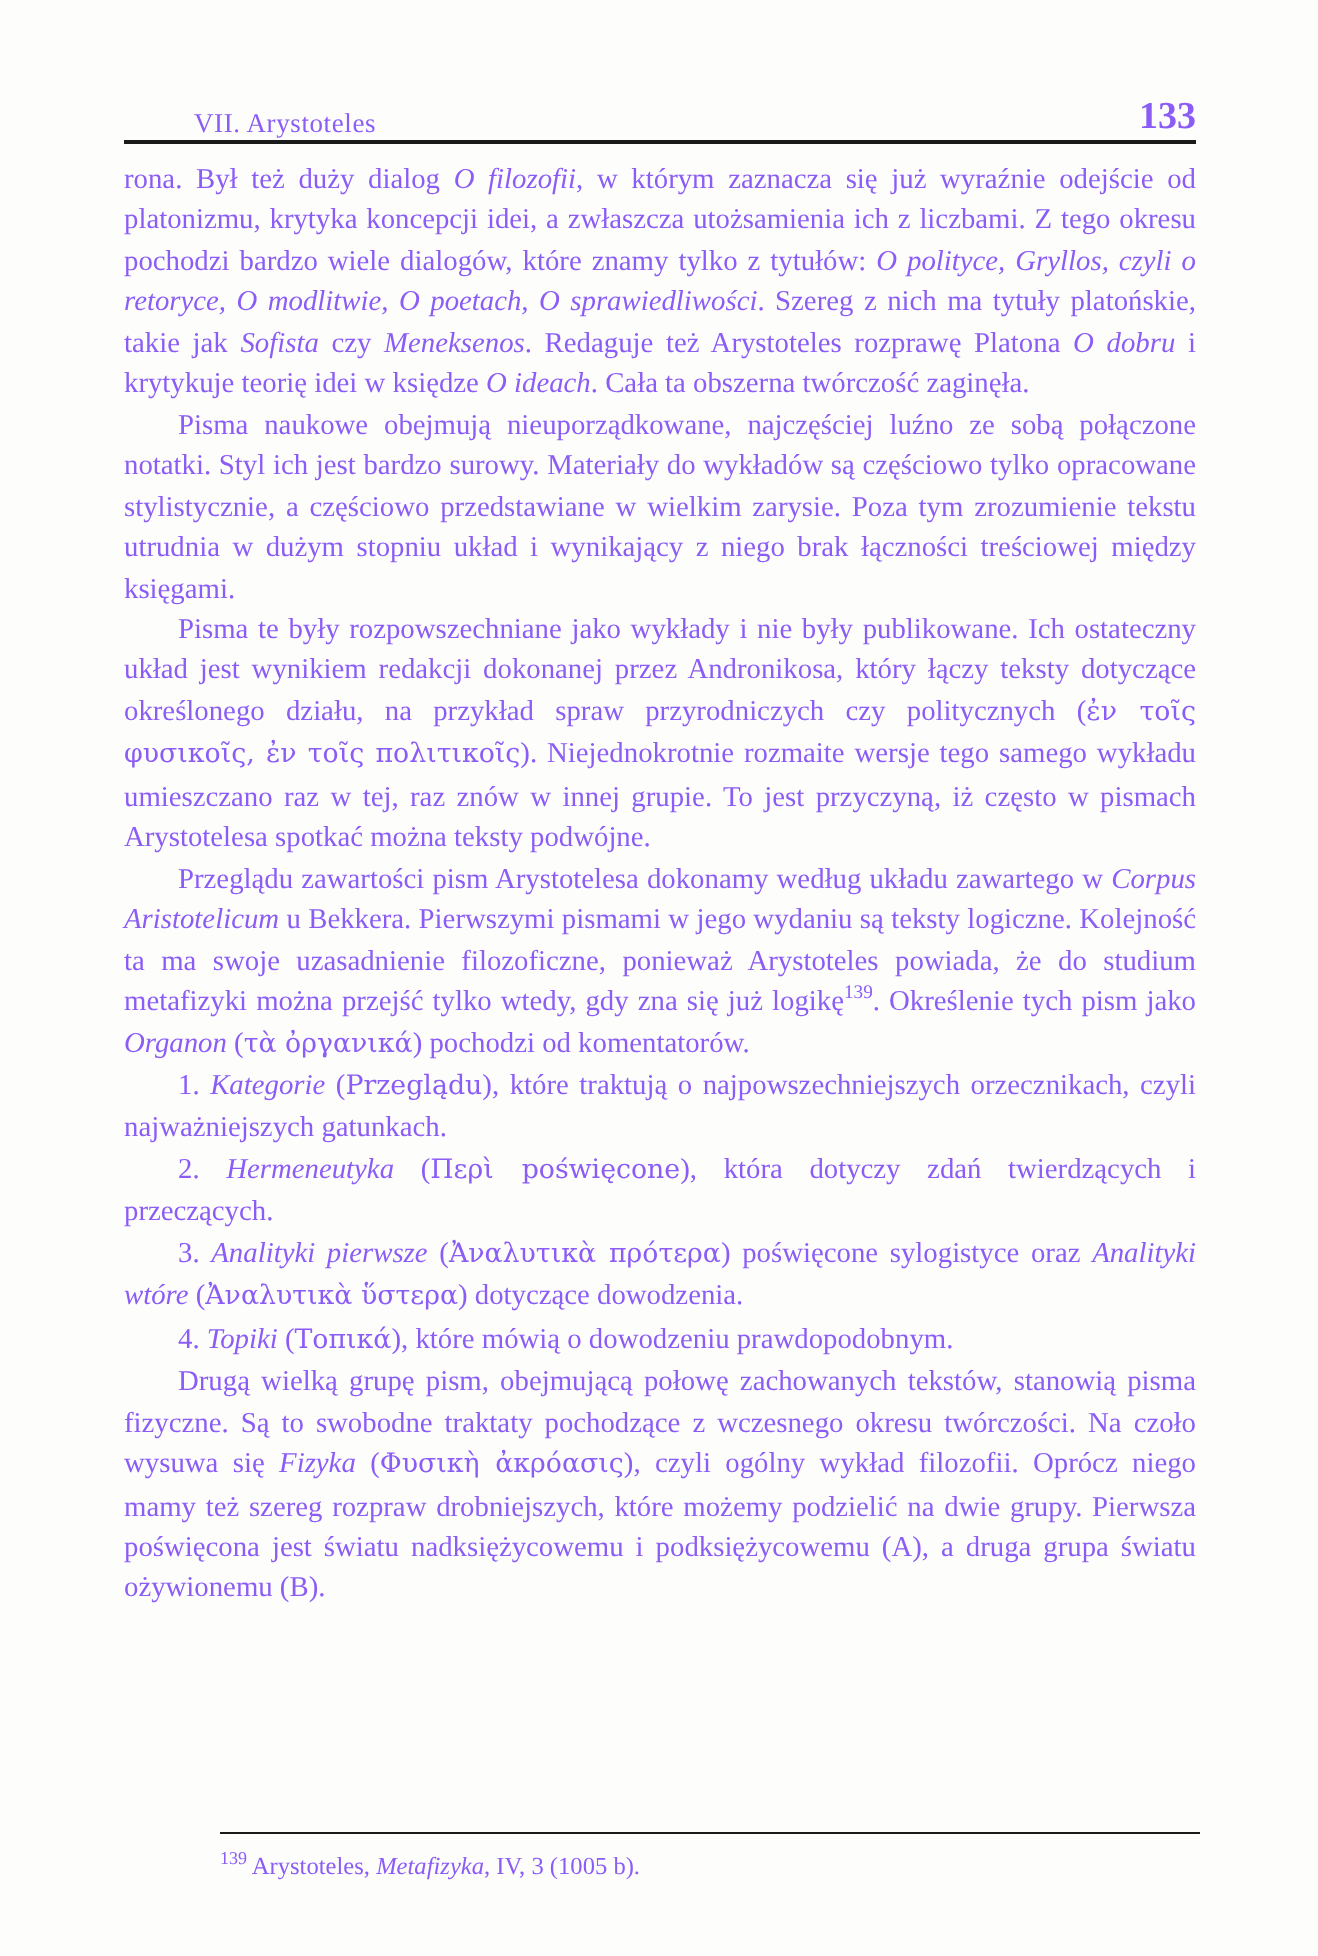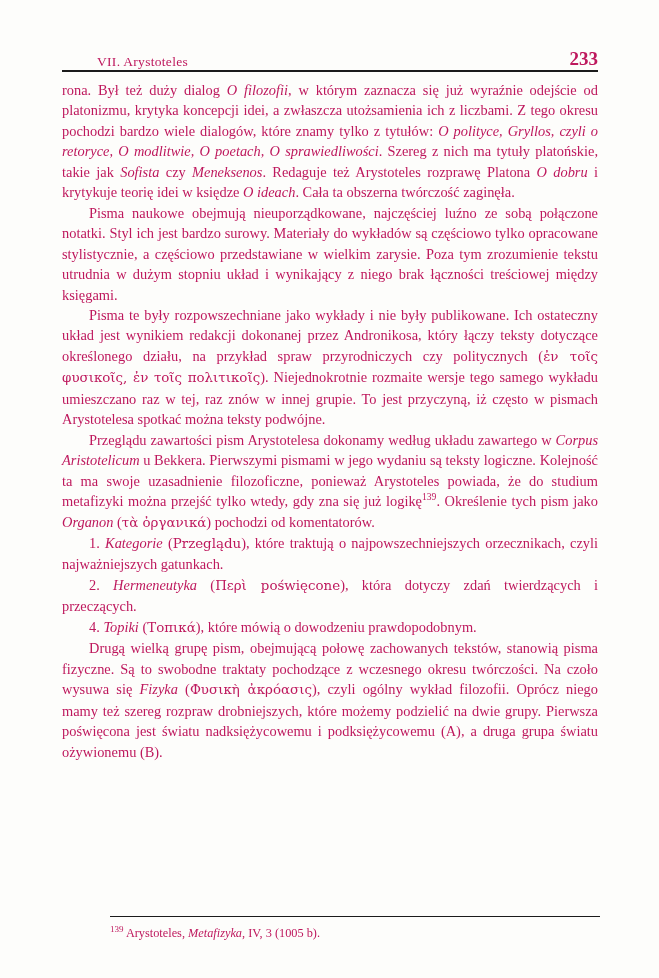--- a/index.html
+++ b/index.html
@@ -7,21 +7,21 @@
     padding: 0;
     background: #ffffff;
   }
   .page {
     position: relative;
     width: 659px;
     height: 978px;
     background: #fdfdfb;
     overflow: hidden;
     font-family: "Liberation Serif", "DejaVu Serif", serif;
-    color: #be185d;
+    color: #8b5cf6;
   }
   
   .running-head {
     position: absolute;
     left: 62px;
     right: 61px;
     top: 46px;
     height: 22px;
     display: flex;
     align-items: flex-end;
@@ -102,39 +102,40 @@
     line-height: 0;
   }
 </style>
 </head>
 <body>
 
 <div class="page">
 
   <div class="running-head">
     <span class="chapter">VII. Arystoteles</span>
-    <span class="folio">233</span>
+    <span class="folio">133</span>
   </div>
   <div class="head-rule"></div>
 
   <div class="textblock">
 
     <p class="noindent"><span>rona. Był też duży dialog </span><i>O filozofii</i><span>, w którym zaznacza się już wyraźnie odejście od platonizmu, krytyka koncepcji idei, a zwłaszcza utożsamienia ich z liczbami. Z tego okresu pochodzi bardzo wiele dialogów, które znamy tylko z tytułów: </span><i>O polityce, Gryllos, czyli o retoryce, O modlitwie, O poetach, O sprawiedliwości</i><span>. Szereg z nich ma tytuły platońskie, takie jak </span><i>Sofista</i><span> czy </span><i>Meneksenos</i><span>. Redaguje też Arystoteles rozprawę Platona </span><i>O dobru</i><span> i krytykuje teorię idei w księdze </span><i>O ideach</i><span>. Cała ta obszerna twórczość zaginęła.</span></p>
 
     <p>Pisma naukowe obejmują nieuporządkowane, najczęściej luźno ze sobą połączone notatki. Styl ich jest bardzo surowy. Materiały do wykładów są częściowo tylko opracowane stylistycznie, a częściowo przedstawiane w wielkim zarysie. Poza tym zrozumienie tekstu utrudnia w dużym stopniu układ i wynikający z niego brak łączności treściowej między księgami.</p>
 
     <p><span>Pisma te były rozpowszechniane jako wykłady i nie były publikowane. Ich ostateczny układ jest wynikiem redakcji dokonanej przez Andronikosa, który łączy teksty dotyczące określonego działu, na przykład spraw przyrodniczych czy politycznych (</span><span class="gr">ἐν τοῖς φυσικοῖς, ἐν τοῖς πολιτικοῖς</span><span>). Niejednokrotnie rozmaite wersje tego samego wykładu umieszczano raz w tej, raz znów w innej grupie. To jest przyczyną, iż często w pismach Arystotelesa spotkać można teksty podwójne.</span></p>
 
     <p><span>Przeglądu zawartości pism Arystotelesa dokonamy według układu zawartego w </span><i>Corpus Aristotelicum</i><span> u Bekkera. Pierwszymi pismami w jego wydaniu są teksty logiczne. Kolejność ta ma swoje uzasadnienie filozoficzne, ponieważ Arystoteles powiada, że do studium metafizyki można przejść tylko wtedy, gdy zna się już logikę</span><sup class="fnref">139</sup><span>. Określenie tych pism jako </span><i>Organon</i><span> (</span><span class="gr">τὰ ὀργανικά</span><span>) pochodzi od komentatorów.</span></p>
 
 
     <p><span>1. </span><i>Kategorie</i><span> (</span><span class="gr">Przeglądu</span><span>), które traktują o najpowszechniejszych orzecznikach, czyli najważniejszych gatunkach.</span></p>
 
     <p><span>2. </span><i>Hermeneutyka</i><span> (</span><span class="gr">Περὶ  poświęcone</span><span>), która dotyczy zdań twierdzących i przeczących.</span></p>
 
+    <p><span>3. </span><i>Analityki pierwsze</i><span> (</span><span class="gr">Ἀναλυτικὰ  πρότερα</span><span>) poświęcone sylogistyce oraz </span><i>Analityki wtóre</i><span> (</span><span class="gr">Ἀναλυτικὰ  ὕστερα</span><span>) dotyczące dowodzenia.</span></p>
 
     <p><span>4. </span><i>Topiki</i><span> (</span><span class="gr">Τοπικά</span><span>), które mówią o dowodzeniu prawdopodobnym.</span></p>
 
 
     <p><span>Drugą wielką grupę pism, obejmującą połowę zachowanych tekstów, stanowią pisma fizyczne. Są to swobodne traktaty pochodzące z wczesnego okresu twórczości. Na czoło wysuwa się </span><i>Fizyka</i><span> (</span><span class="gr">Φυσικὴ ἀκρόασις</span><span>), czyli ogólny wykład filozofii. Oprócz niego mamy też szereg rozpraw drobniejszych, które możemy podzielić na dwie grupy. Pierwsza poświęcona jest światu nadksiężycowemu i podksiężycowemu (A), a druga grupa światu ożywionemu (B).</span></p>
 
   </div>
 
   <div class="footnote-rule"></div>
   <div class="footnote"><sup>139</sup><span> Arystoteles, </span><i>Metafizyka</i><span>, IV, 3 (1005 b).</span></div>

